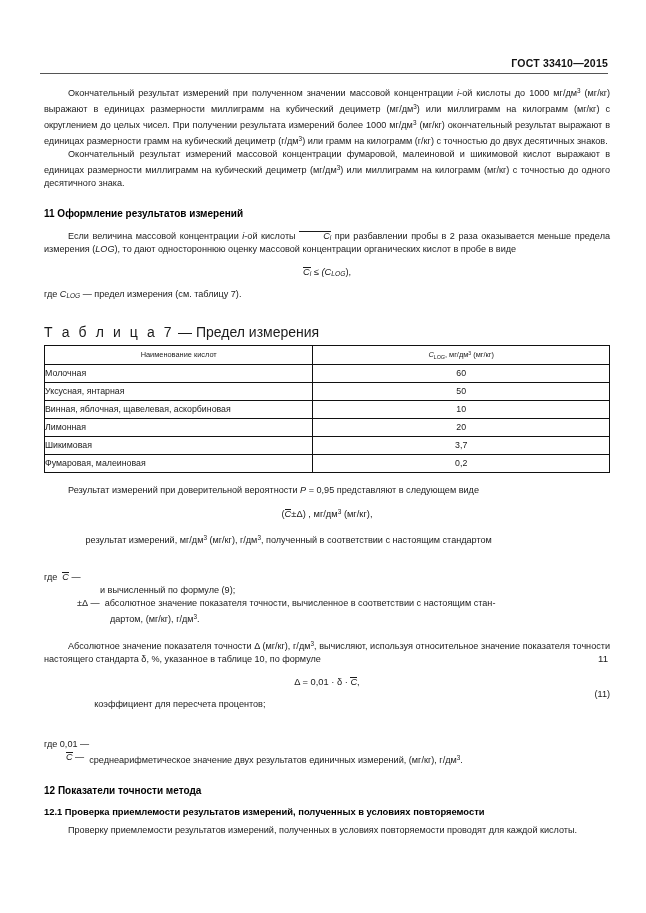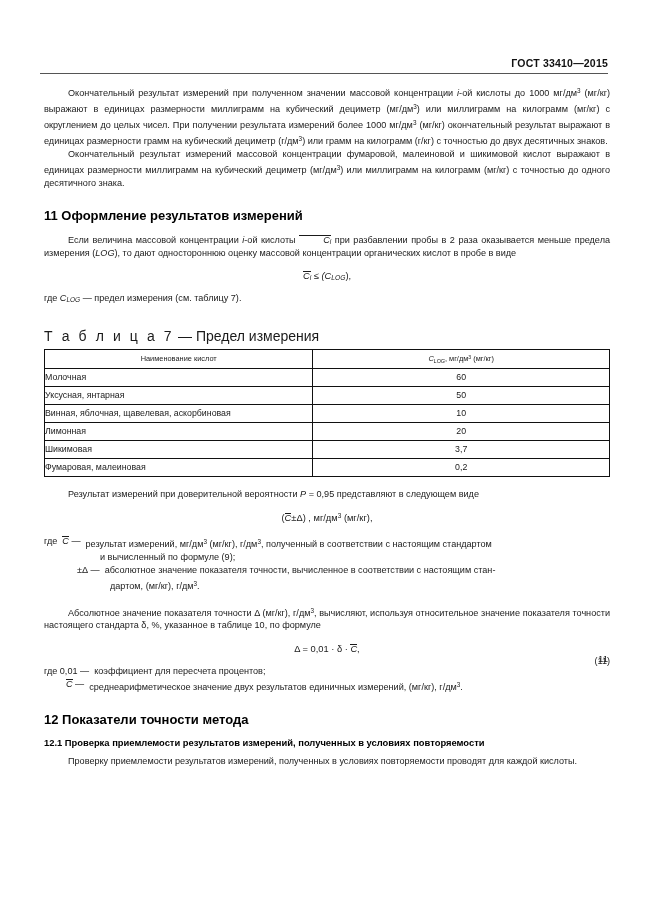--- a/index.html
+++ b/index.html
@@ -54,21 +54,21 @@
     font-size: 9.1px;
     line-height: 13.05px;
     text-align: justify;
     text-justify: inter-word;
     text-indent: 24px;
     color: #1a1a1a;
   }
   p.body.noindent { text-indent: 0; }
 
   h2.section {
-    font-size: 13px;
+    font-size: 10px;
     font-weight: bold;
     margin: 18px 0 0 0;
     color: #000;
   }
   h3.subsection {
     font-size: 9.4px;
     font-weight: bold;
     margin: 10px 0 0 0;
     color: #000;
   }
@@ -109,21 +109,21 @@
   }
   .where-row {
     display: flex;
     align-items: flex-start;
   }
   .where-lbl {
     flex: 0 0 auto;
     white-space: nowrap;
     padding-right: 5px;
   }
-  .where-lbl.ind1 { padding-left: 0px; }
+  .where-lbl.ind1 { padding-left: 0px; margin-top: 40px; }
   .where-lbl.ind2 { padding-left: 22px; }
   .where-lbl.ind3 { padding-left: 33px; }
   .where-txt { flex: 1 1 auto; }
   .where-cont { padding-left: 56px; }
   .where-cont2 { padding-left: 66px; }
 
   
   .table-caption {
     font-size: 14px;
     margin: 21px 0 5px 0;

